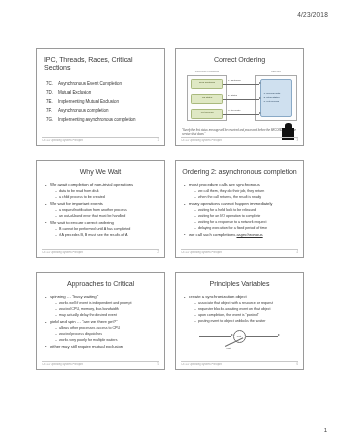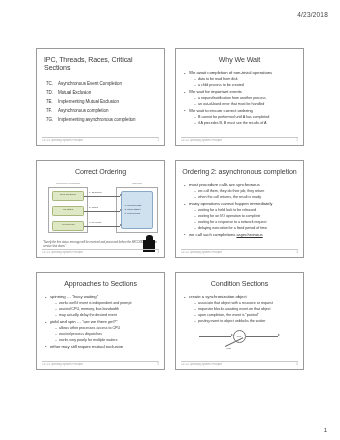--- a/index.html
+++ b/index.html
@@ -337,51 +337,20 @@
         <span>Implementing asynchronous completion</span>
       </div>
     </div>
     <div class="slide-footer">
       <span class="ftxt">CS 111 Operating Systems Principles</span>
       <span class="fnum">1</span>
     </div>
   </div>
 
   <div class="slide">
-    <div class="slide-title center">Why We Wait</div>
-    <ul class="lvl1">
-      <li>
-        <span>We await completion of non-trivial operations</span>
-        <ul class="lvl2">
-          <li>data to be read from disk</li>
-          <li>a child process to be created</li>
-        </ul>
-      </li>
-      <li>
-        <span>We wait for important events</span>
-        <ul class="lvl2">
-          <li>a request/notification from another process</li>
-          <li>an out-of-band error that must be handled</li>
-        </ul>
-      </li>
-      <li>
-        <span>We wait to ensure correct ordering</span>
-        <ul class="lvl2">
-          <li>B cannot be performed until A has completed</li>
-          <li>if A precedes B, B must see the results of A</li>
-        </ul>
-      </li>
-    </ul>
-    <div class="slide-footer">
-      <span class="ftxt">CS 111 Operating Systems Principles</span>
-      <span class="fnum">2</span>
-    </div>
-  </div>
-
-  <div class="slide">
     <div class="slide-title center">Correct Ordering</div>
 
     <div class="diagram3">
       <div class="d3-col-label" style="left:4px; top:0; width:44px;">CONTROL PROCESS</div>
       <div class="d3-col-label" style="left:76px; top:0; width:38px;">SERVER</div>
 
       <div class="d3-panel" style="left:6px; top:5px; width:40px; height:46px;"></div>
       <div class="d3-panel" style="left:74px; top:5px; width:42px; height:46px;"></div>
 
       <div class="d3-green" style="left:10px; top:9px; width:32px; height:10px;">send shutdown</div>
@@ -412,20 +381,51 @@
       <div class="d3-sil-body"></div>
     </div>
 
     <div class="slide-footer">
       <span class="ftxt">CS 111 Operating Systems Principles</span>
       <span class="fnum">3</span>
     </div>
   </div>
 
   <div class="slide">
+    <div class="slide-title center">Why We Wait</div>
+    <ul class="lvl1">
+      <li>
+        <span>We await completion of non-trivial operations</span>
+        <ul class="lvl2">
+          <li>data to be read from disk</li>
+          <li>a child process to be created</li>
+        </ul>
+      </li>
+      <li>
+        <span>We wait for important events</span>
+        <ul class="lvl2">
+          <li>a request/notification from another process</li>
+          <li>an out-of-band error that must be handled</li>
+        </ul>
+      </li>
+      <li>
+        <span>We wait to ensure correct ordering</span>
+        <ul class="lvl2">
+          <li>B cannot be performed until A has completed</li>
+          <li>if A precedes B, B must see the results of A</li>
+        </ul>
+      </li>
+    </ul>
+    <div class="slide-footer">
+      <span class="ftxt">CS 111 Operating Systems Principles</span>
+      <span class="fnum">2</span>
+    </div>
+  </div>
+
+  <div class="slide">
     <div class="slide-title center">Ordering 2: asynchronous completion</div>
     <ul class="lvl1">
       <li>
         <span>most procedure calls are synchronous</span>
         <ul class="lvl2">
           <li>we call them, they do their job, they return</li>
           <li>when the call returns, the result is ready</li>
         </ul>
       </li>
       <li>
@@ -441,21 +441,21 @@
         <span>we call such completions </span><span class="underline">asynchronous</span>
       </li>
     </ul>
     <div class="slide-footer">
       <span class="ftxt">CS 111 Operating Systems Principles</span>
       <span class="fnum">4</span>
     </div>
   </div>
 
   <div class="slide">
-    <div class="slide-title center">Approaches to Sections</div>
+    <div class="slide-title center">Approaches to Critical</div>
     <ul class="lvl1">
       <li>
         <span>spinning … "busy waiting"</span>
         <ul class="lvl2">
           <li>works well if event is independent and prompt</li>
           <li>wasted CPU, memory, bus bandwidth</li>
           <li>may actually delay the desired event</li>
         </ul>
       </li>
       <li>
@@ -470,21 +470,21 @@
         <span>either may still require mutual exclusion</span>
       </li>
     </ul>
     <div class="slide-footer">
       <span class="ftxt">CS 111 Operating Systems Principles</span>
       <span class="fnum">5</span>
     </div>
   </div>
 
   <div class="slide">
-    <div class="slide-title center">Condition Sections</div>
+    <div class="slide-title center">Principles Variables</div>
     <ul class="lvl1">
       <li>
         <span>create a synchronization object</span>
         <ul class="lvl2">
           <li>associate that object with a resource or request</li>
           <li>requester blocks awaiting event on that object</li>
           <li>upon completion, the event is "posted"</li>
           <li>posting event to object unblocks the waiter</li>
         </ul>
       </li>

